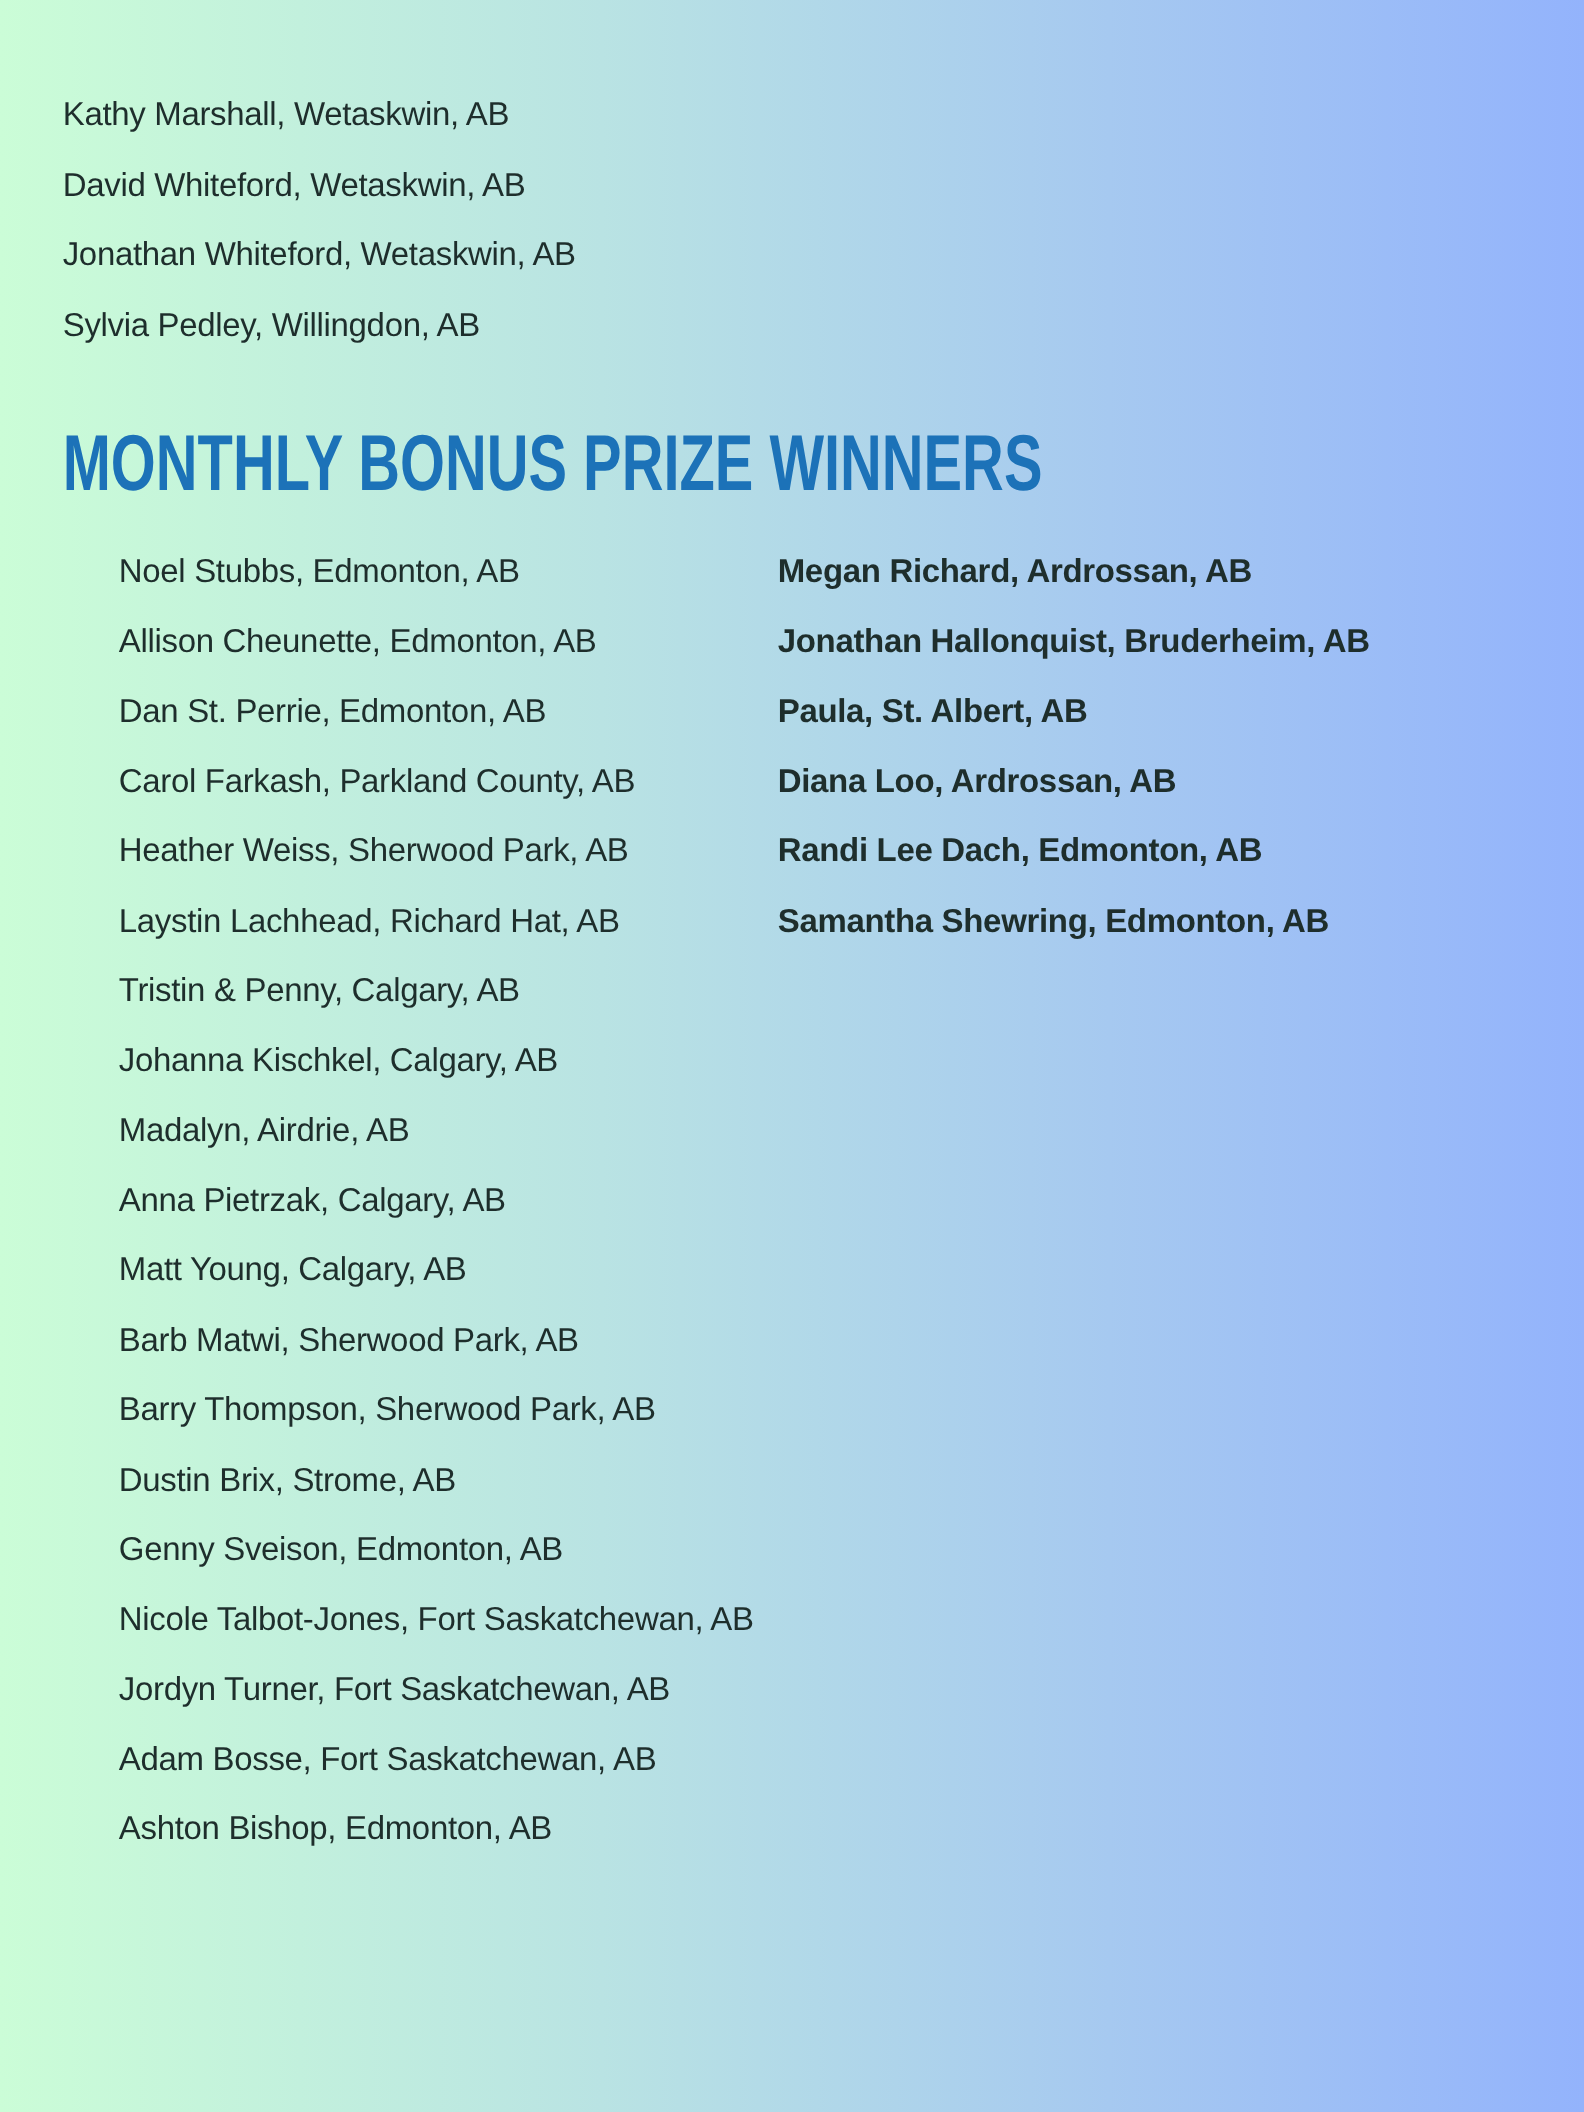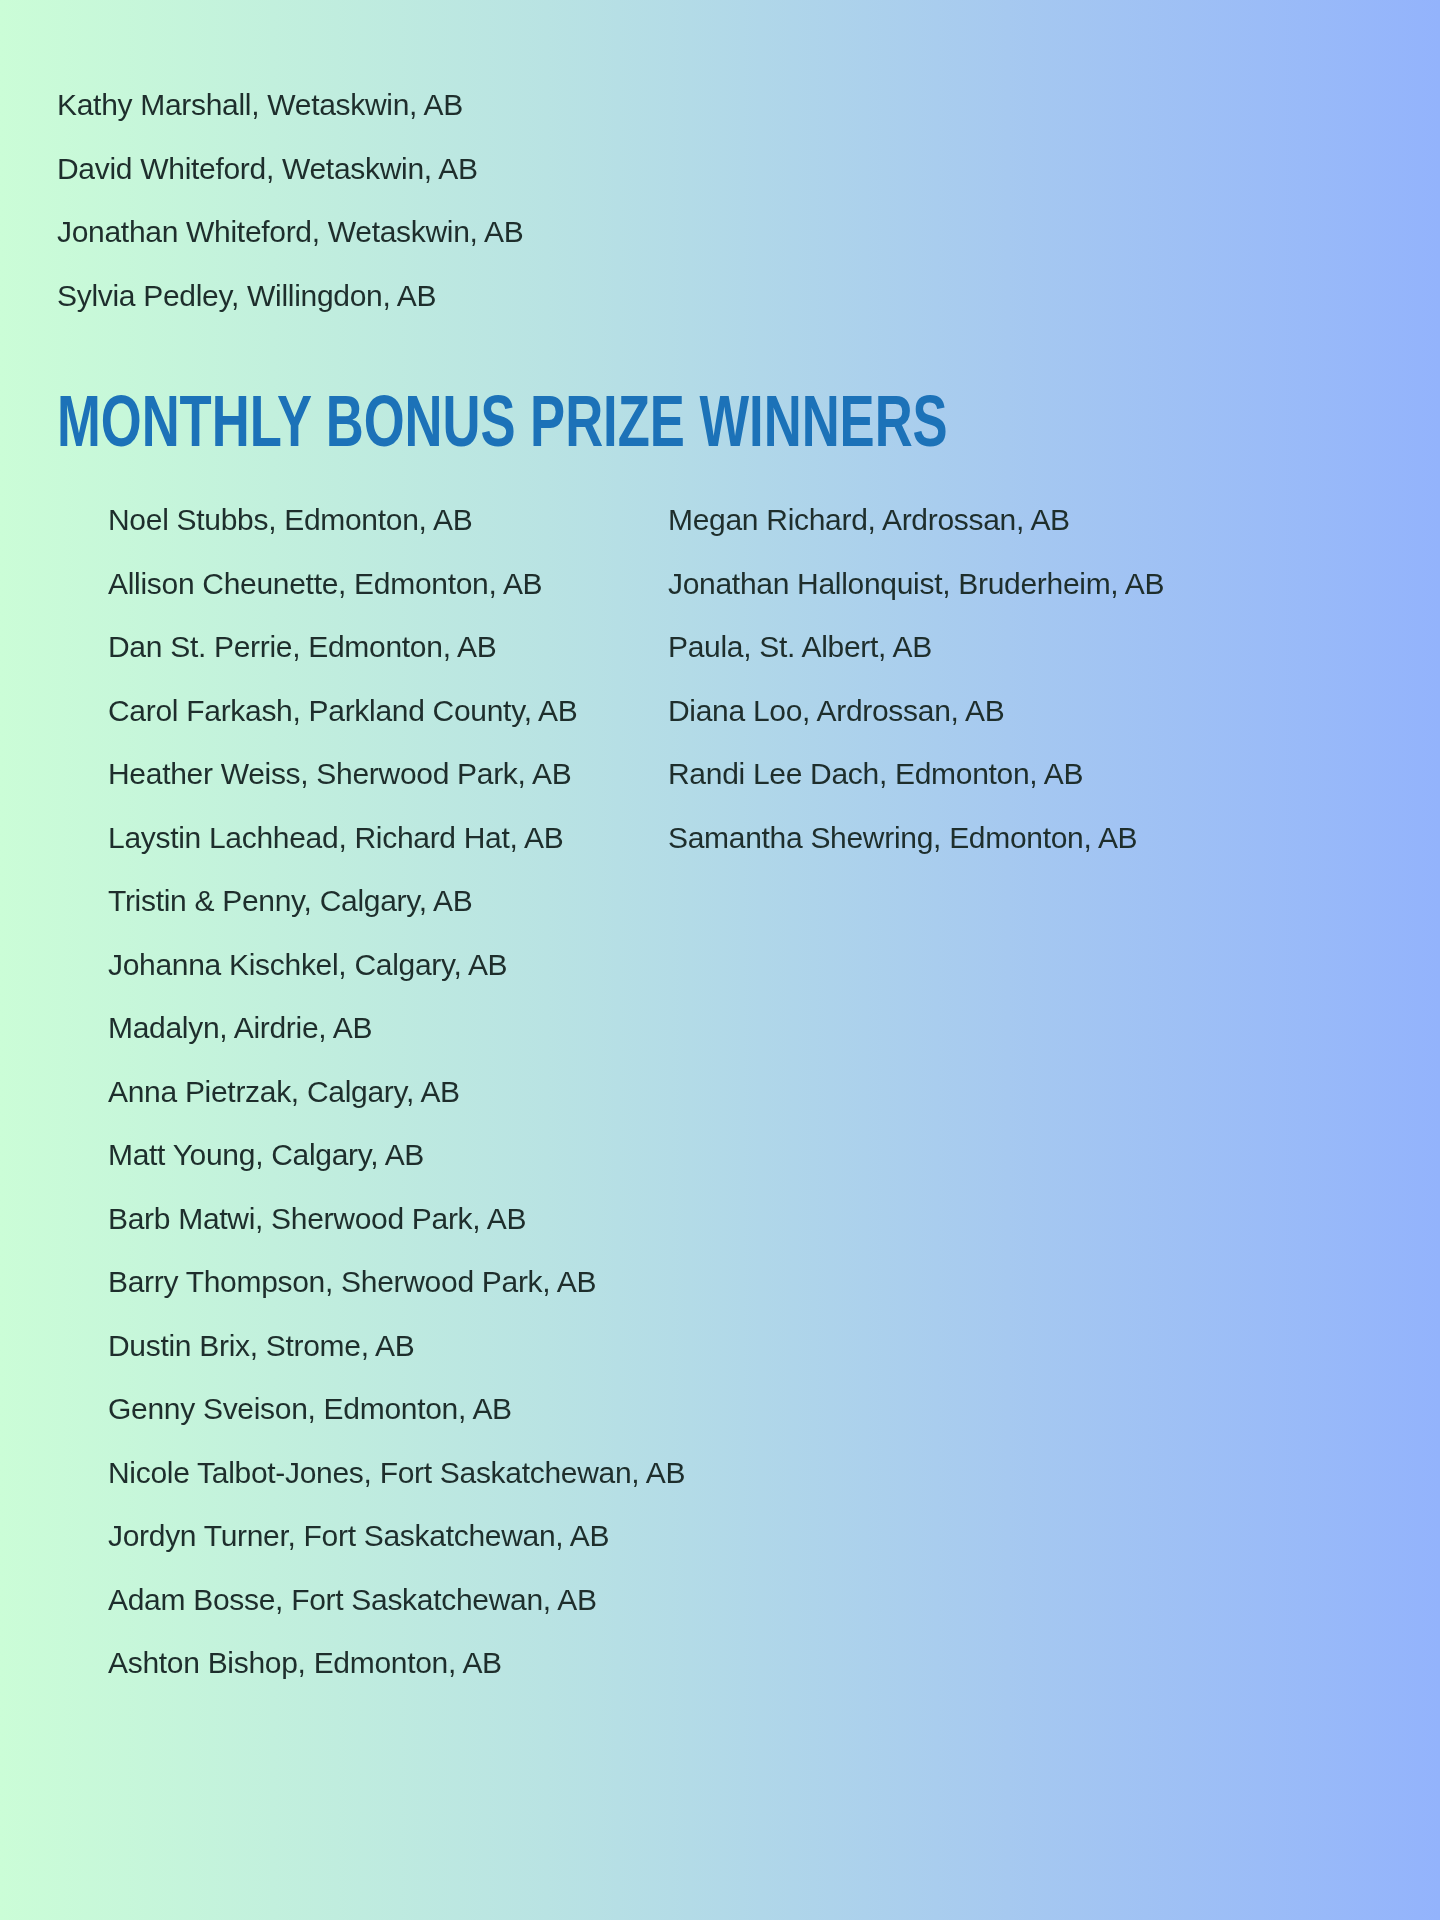--- a/index.html
+++ b/index.html
@@ -47,21 +47,21 @@
     position: absolute;
     left: 0;
     top: 488px;
     width: 1440px;
   }
   .col {
     position: absolute;
     top: 0;
   }
   .col-left  { left: 60px; margin-left: 48px; }
-  .col-right { left: 668px; }
+  .col-right { left: 707px; font-weight: bold; }
 </style>
 </head>
 <body>
 
 <div class="page">
 
   <div class="top-list">
     <div class="line">Kathy Marshall, Wetaskwin, AB</div>
     <div class="line">David Whiteford, Wetaskwin, AB</div>
     <div class="line">Jonathan Whiteford, Wetaskwin, AB</div>

